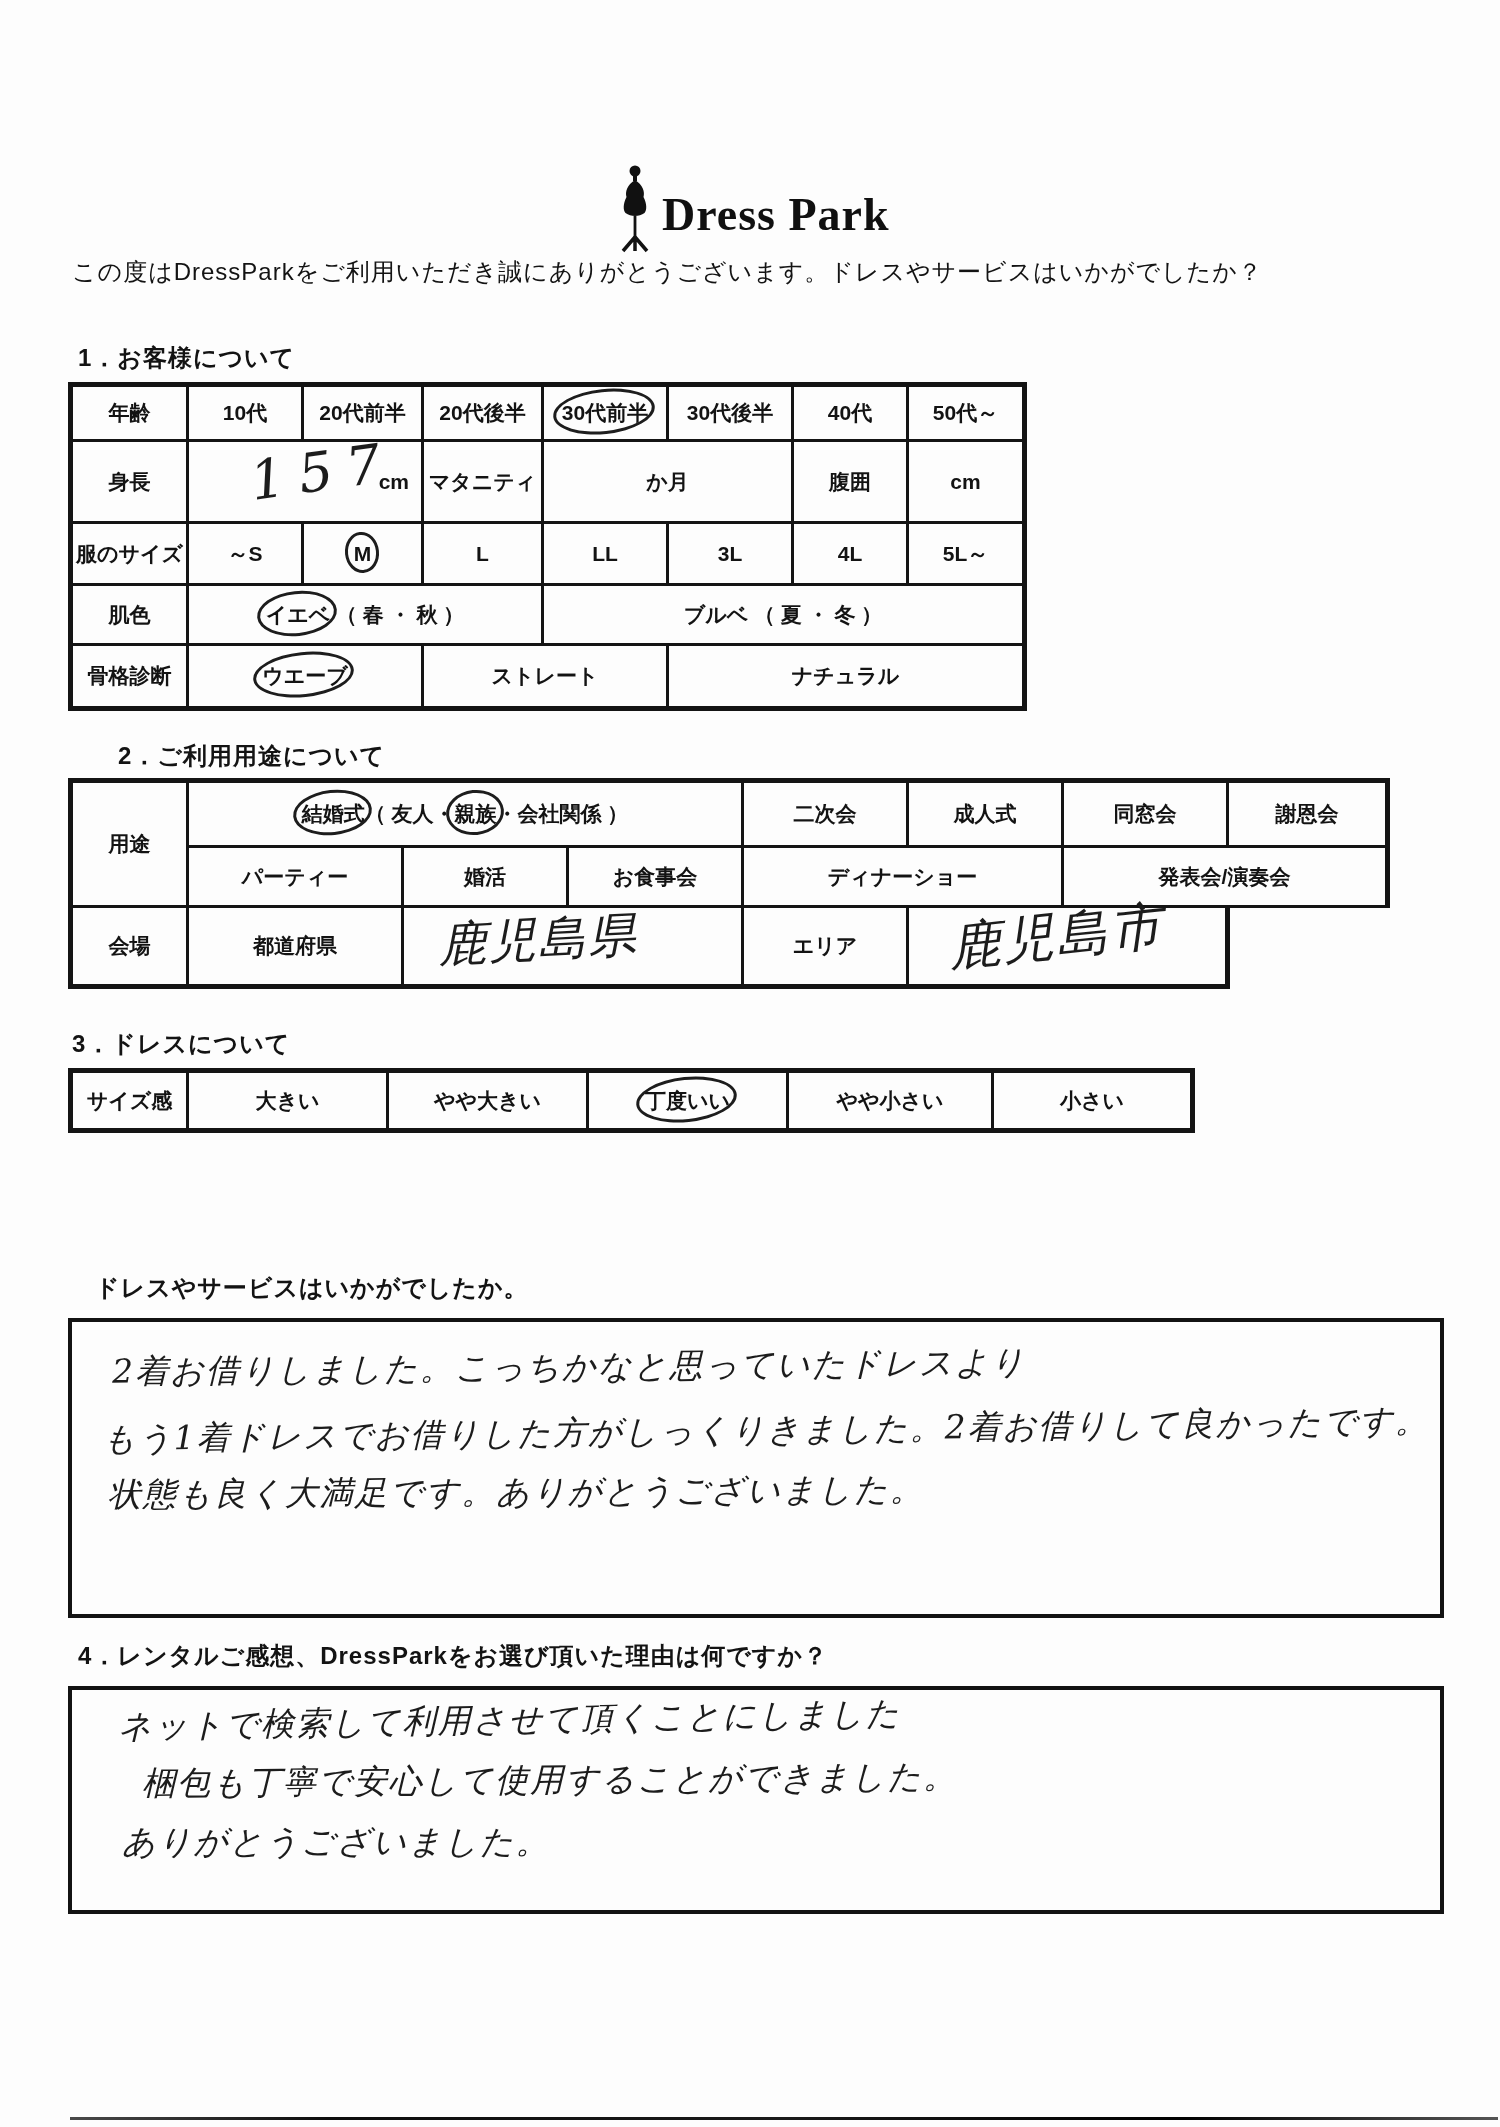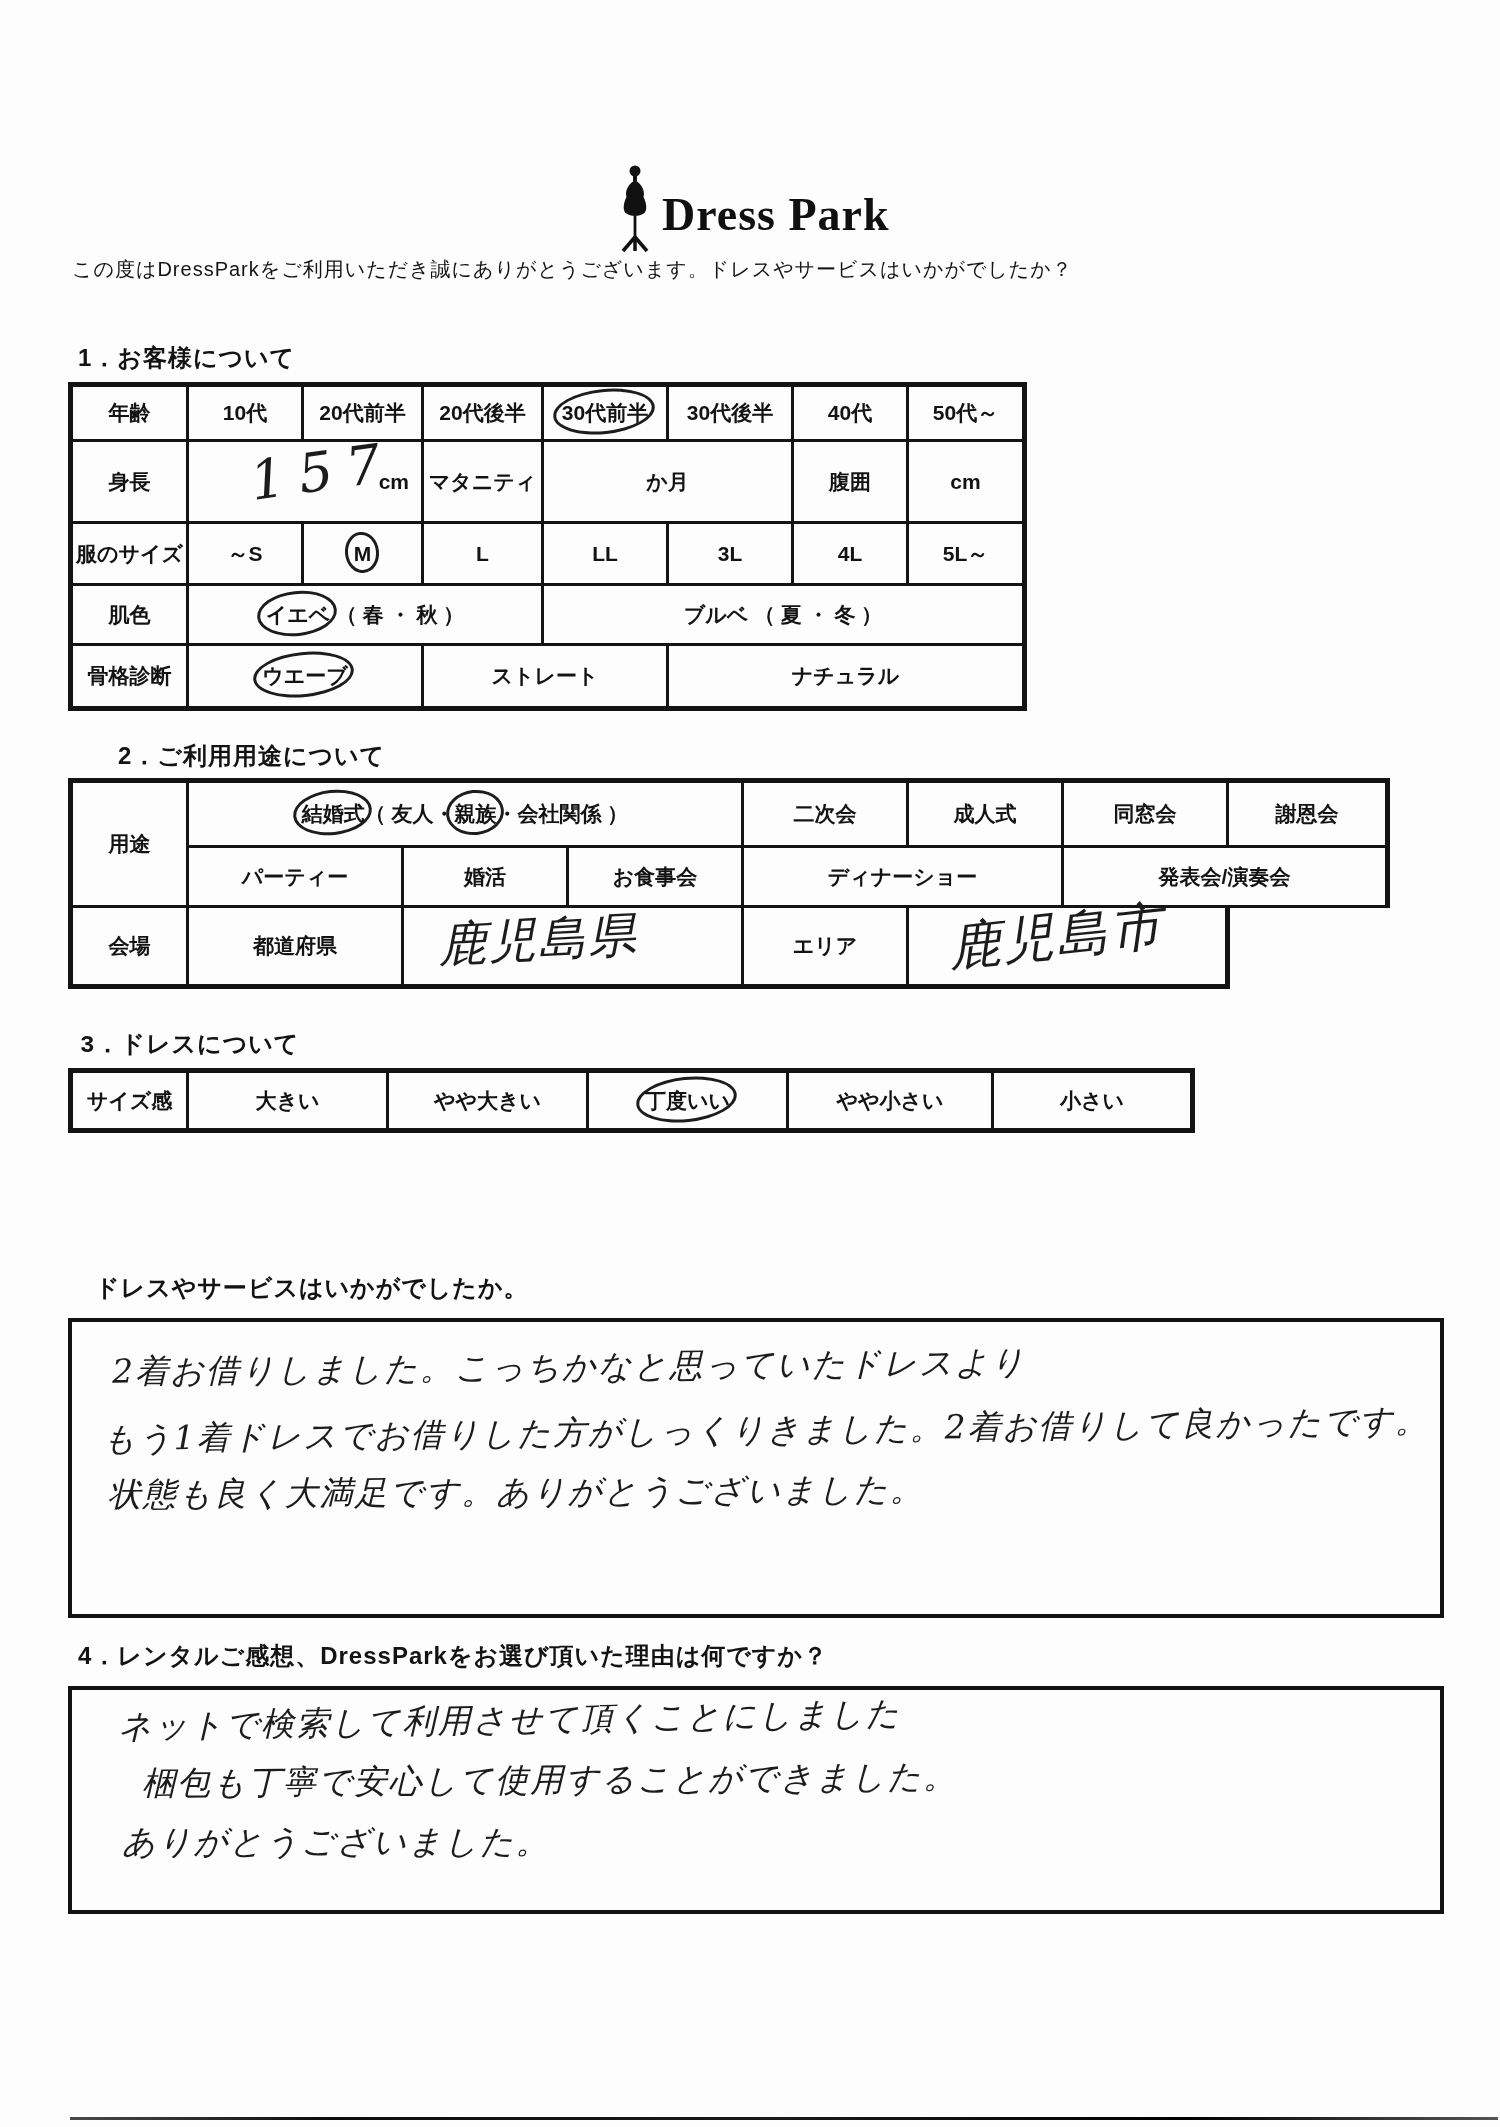--- a/index.html
+++ b/index.html
@@ -5,25 +5,25 @@
   html,body{margin:0;padding:0;background:#e8e8e8;}
   .page{position:relative;width:1500px;height:2127px;background:#fdfdfd;margin:0 auto;
         font-family:"Liberation Sans",sans-serif;color:#131313;overflow:hidden;}
 
   
   .logo-text{position:absolute;left:662px;top:188px;font-family:"Liberation Serif",serif;
              font-size:46px;font-weight:600;letter-spacing:1px;color:#101010;}
   .logo-icon{position:absolute;left:614px;top:164px;}
 
   
-  .intro1{position:absolute;left:72px;top:256px;font-size:20px;letter-spacing:1px;}
+  .intro1{position:absolute;left:72px;top:256px;font-size:24px;letter-spacing:1px;}
   .intro2{position:absolute;left:76px;top:298px;font-size:24px;font-weight:700;letter-spacing:1px;
           border-bottom:3px solid #111;padding-bottom:4px;}
   .heading{position:absolute;font-size:24px;font-weight:700;letter-spacing:1px;}
-  .h1{left:78px;top:342px;} .h2{left:78px;top:740px;margin-left:40px;} .h3{left:80px;top:1028px;font-family:Liberation Mono, monospace;}
+  .h1{left:78px;top:342px;} .h2{left:78px;top:740px;margin-left:40px;} .h3{left:72px;top:1028px;}
   .h4{left:78px;top:1640px;} .prompt1{left:95px;top:1272px;}
 
   
   table{position:absolute;border-collapse:collapse;table-layout:fixed;background:#fdfdfd;}
   td{border:3px solid #141414;text-align:center;vertical-align:middle;
      font-weight:700;font-size:21px;padding:0;overflow:visible;}
   .t1,.t3{border:5px solid #141414;}
   .t1{left:68px;top:382px;width:954px;}
   .t2{left:68px;top:778px;width:1317px;}
   .t3{left:68px;top:1068px;width:1122px;}

